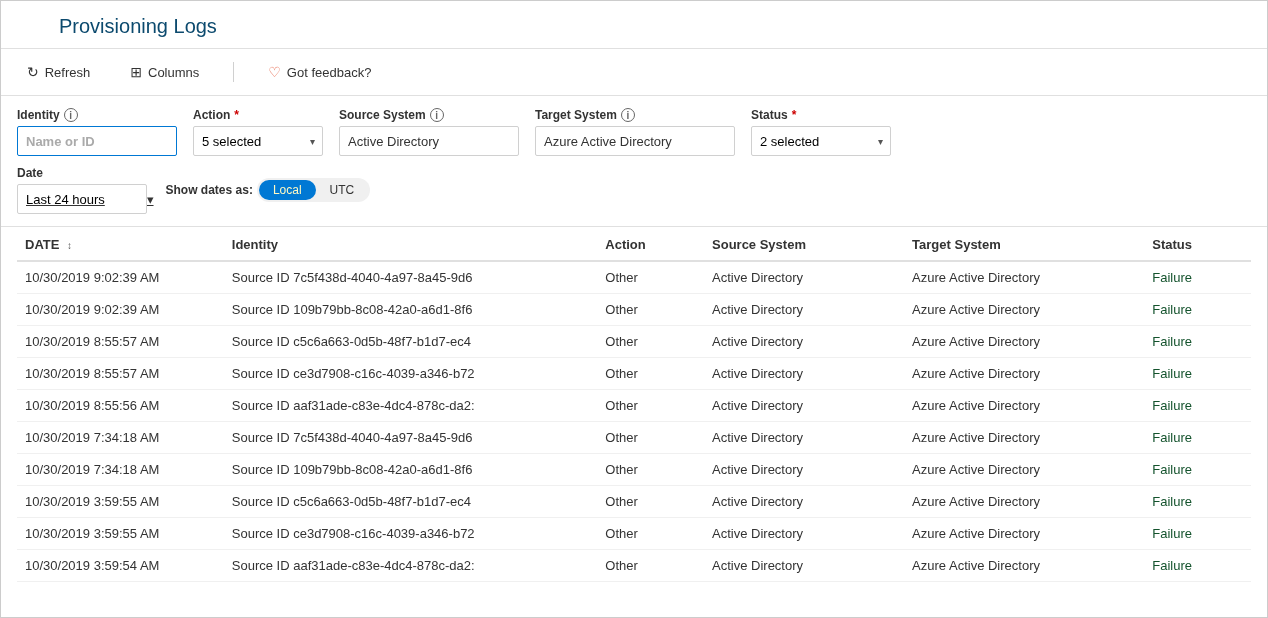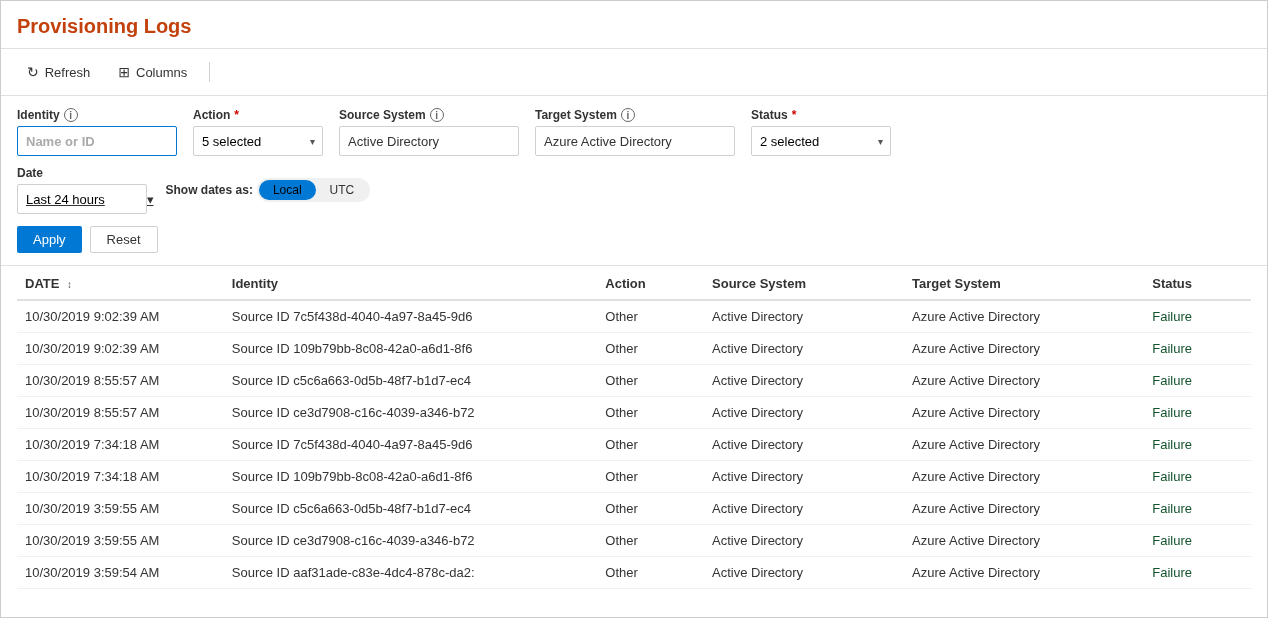--- a/index.html
+++ b/index.html
@@ -11,29 +11,30 @@
       border: 1px solid #ccc;
       width: 1268px;
       min-height: 618px;
     }
     .page-header {
       padding: 14px 16px 10px 16px;
       border-bottom: 1px solid #e0e0e0;
     }
     .page-title {
       font-size: 20px;
-      font-weight: 700;
-      color: #c2410c;
+      font-weight: 400;
+      color: #0c4a6e;
+      margin-left: 42px;
     }
     .toolbar {
       display: flex;
       align-items: center;
       padding: 10px 16px;
       border-bottom: 1px solid #e0e0e0;
-      gap: 8px;
+      gap: 20px;
     }
     .toolbar-btn {
       display: flex;
       align-items: center;
       gap: 6px;
       padding: 5px 10px;
       background: transparent;
       border: none;
       cursor: pointer;
       font-size: 13px;
@@ -165,21 +166,21 @@
     .toggle-btn {
       padding: 3px 14px;
       border-radius: 10px;
       border: none;
       cursor: pointer;
       font-size: 12px;
       font-weight: 500;
     }
     .toggle-btn.active {
       background: #0078d4;
-      color: #000000;
+      color: #fef9c3;
     }
     .toggle-btn.inactive {
       background: transparent;
       color: #333;
     }
     .actions-row {
       display: flex;
       gap: 8px;
       margin-top: 12px;
     }
@@ -263,20 +264,24 @@
 <div class="toolbar">
   <button class="toolbar-btn">
     <span class="icon-refresh"></span>
     <span>Refresh</span>
   </button>
   <button class="toolbar-btn">
     <span class="icon-columns"></span>
     <span>Columns</span>
   </button>
   <div class="toolbar-divider"></div>
+  <button class="toolbar-btn">
+    <span class="icon-feedback"></span>
+    <span>Got feedback?</span>
+  </button>
 </div>
 
 <div class="filters-area">
   <div class="filters-row">
 
     <div class="filter-group">
       <label class="filter-label">
         <span>Identity</span>
         <span class="info-icon">i</span>
       </label>
@@ -346,24 +351,20 @@
 
     <div style="display:flex;flex-direction:row;gap:4px;">
       <span class="filter-label">Show dates as:</span>
       <div class="toggle-group">
         <button class="toggle-btn active">Local</button>
         <button class="toggle-btn inactive">UTC</button>
       </div>
     </div>
   </div>
 
-  <div class="actions-row">
-    <button class="btn-apply">Apply</button>
-    <button class="btn-reset">Reset</button>
-  </div>
 </div>
 
 <div class="table-area">
   <table>
     <thead>
       <tr>
         <th class="col-date sortable">
           DATE
           <span class="sort-icon">↕</span>
         </th>
@@ -401,20 +402,28 @@
   </tr>
         <tr>
     <td class="col-date">10/30/2019 8:55:57 AM</td>
     <td class="col-identity" style="max-width:280px;overflow:hidden;text-overflow:ellipsis;">Source ID ce3d7908-c16c-4039-a346-b72</td>
     <td class="col-action">Other</td>
     <td class="col-source">Active Directory</td>
     <td class="col-target">Azure Active Directory</td>
     <td class="col-status status-failure">Failure</td>
   </tr>
         <tr>
+    <td class="col-date">10/30/2019 8:55:56 AM</td>
+    <td class="col-identity" style="max-width:280px;overflow:hidden;text-overflow:ellipsis;">Source ID aaf31ade-c83e-4dc4-878c-da2:</td>
+    <td class="col-action">Other</td>
+    <td class="col-source">Active Directory</td>
+    <td class="col-target">Azure Active Directory</td>
+    <td class="col-status status-failure">Failure</td>
+  </tr>
+        <tr>
     <td class="col-date">10/30/2019 7:34:18 AM</td>
     <td class="col-identity" style="max-width:280px;overflow:hidden;text-overflow:ellipsis;">Source ID 7c5f438d-4040-4a97-8a45-9d6</td>
     <td class="col-action">Other</td>
     <td class="col-source">Active Directory</td>
     <td class="col-target">Azure Active Directory</td>
     <td class="col-status status-failure">Failure</td>
   </tr>
         <tr>
     <td class="col-date">10/30/2019 7:34:18 AM</td>
     <td class="col-identity" style="max-width:280px;overflow:hidden;text-overflow:ellipsis;">Source ID 109b79bb-8c08-42a0-a6d1-8f6</td>

